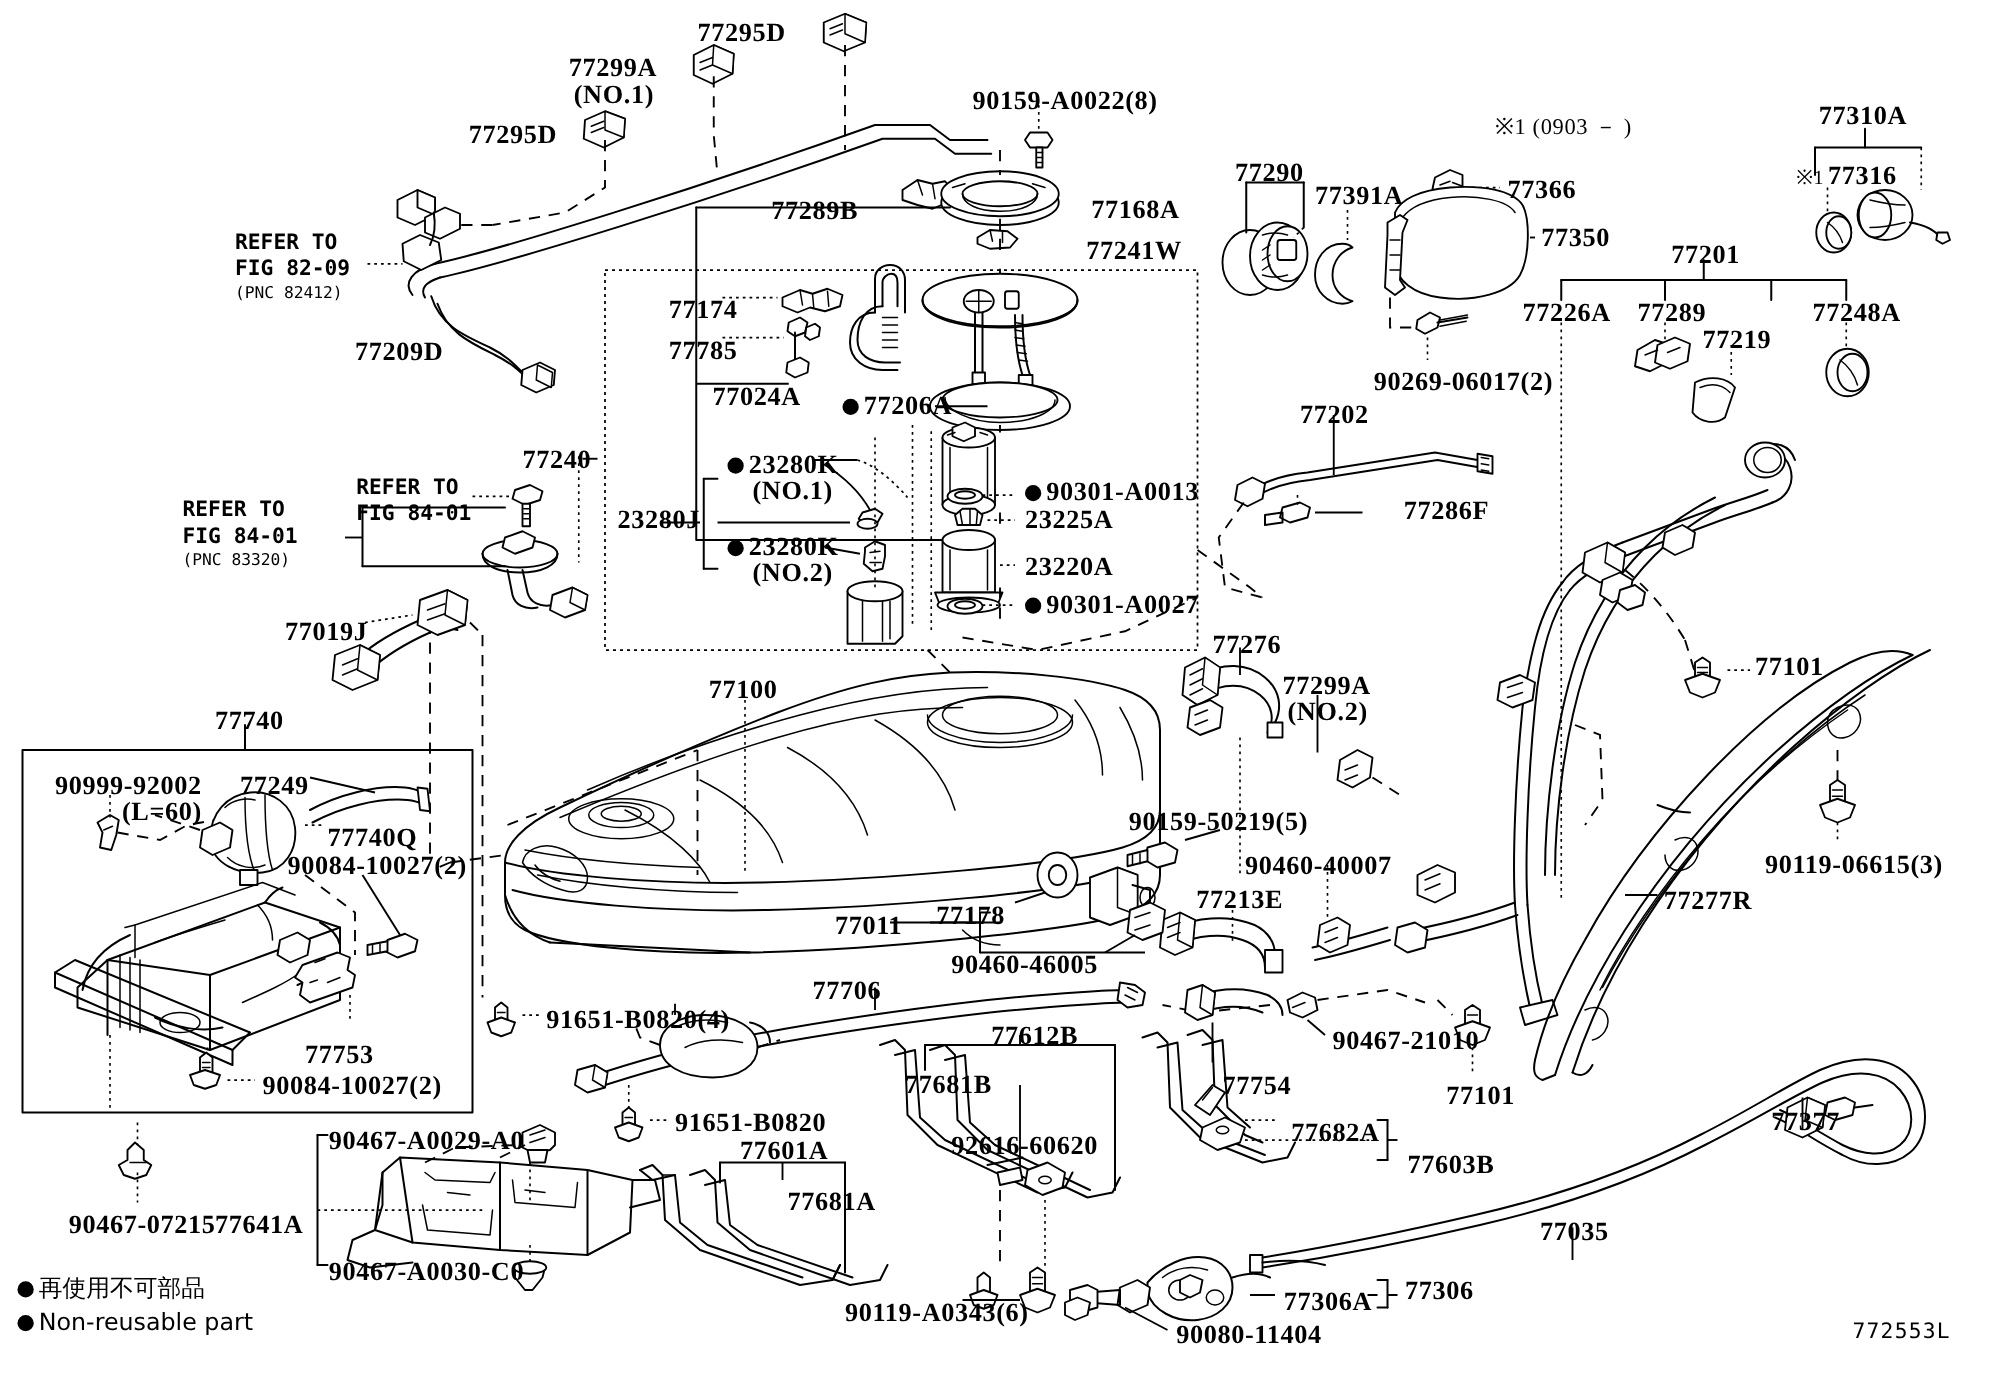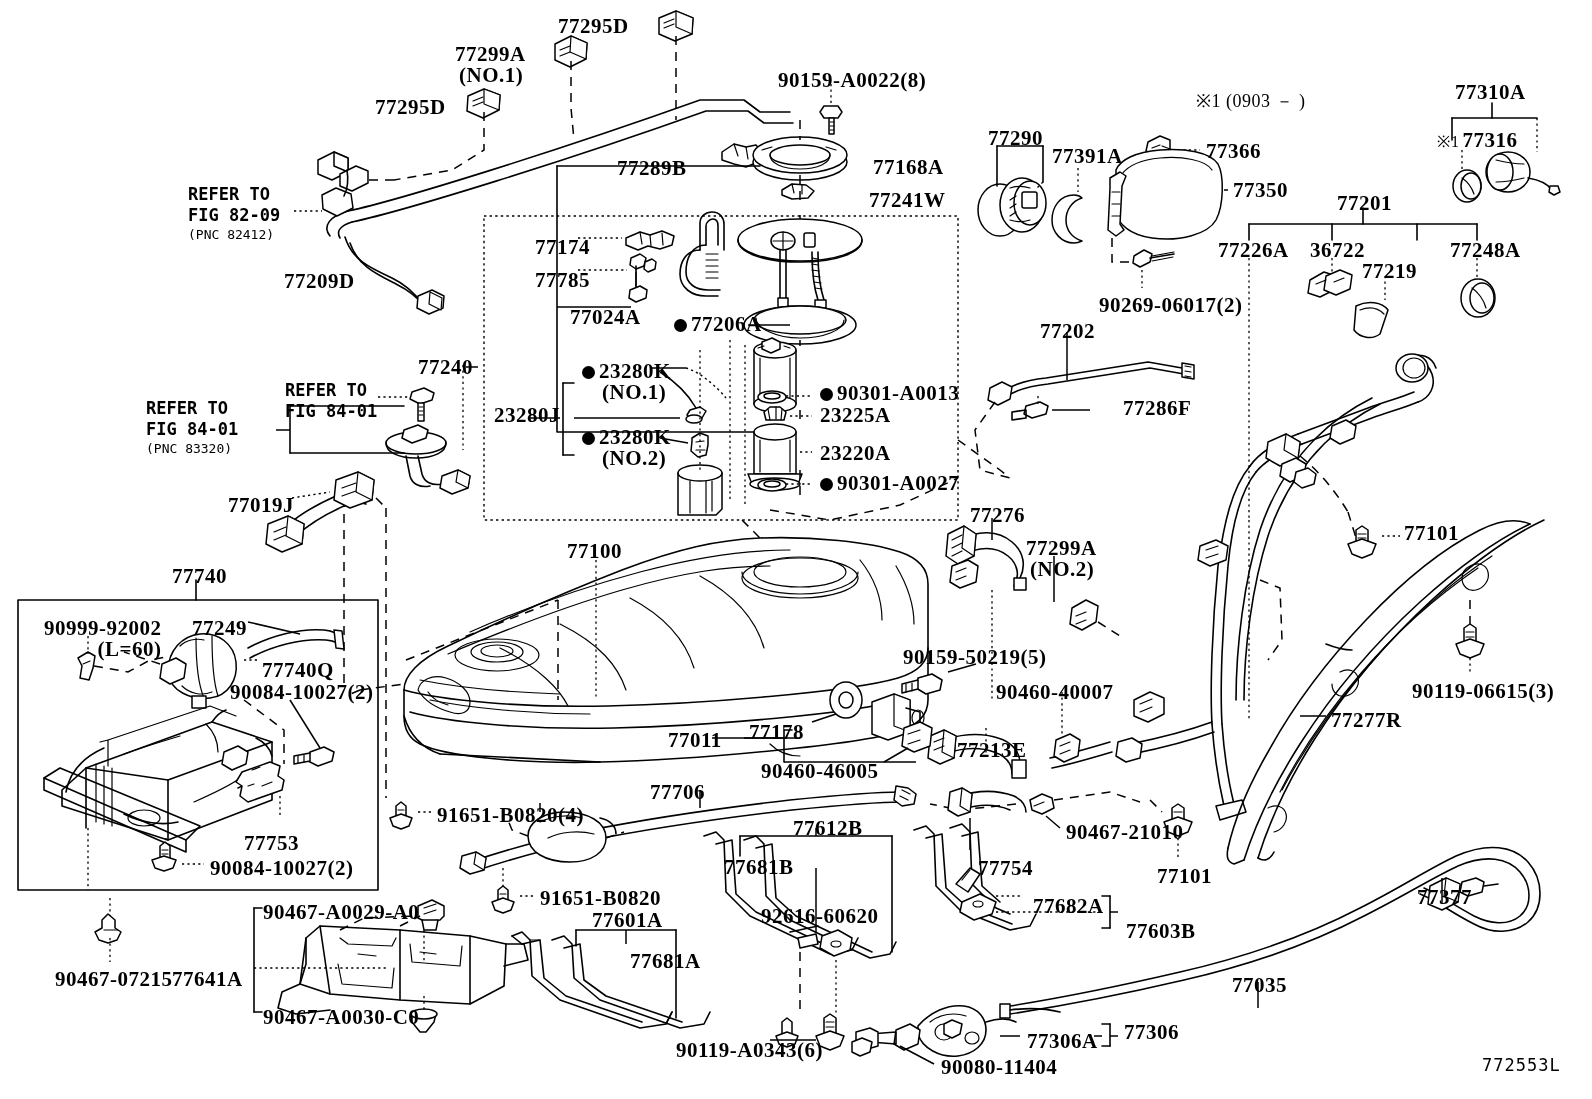--- a/index.html
+++ b/index.html
@@ -872,20 +872,28 @@
   </div>
   <div class="lbl refer" style="left:285px;top:380px;">
     <div>REFER TO</div>
     <div>FIG 84-01</div>
   </div>
 
   <div class="lbl note" style="left:1196px;top:48px;">※1 (0903 －    )</div>
 
   <div class="lbl figid" style="left:1482px;top:1057px;">772553L</div>
 
+  <div id="legend">
+    <div class="row">
+      <span class="dot"></span><span class="jp">再使用不可部品</span>
+    </div>
+    <div class="row">
+      <span class="dot"></span><span class="en">Non-reusable part</span>
+    </div>
+  </div>
 
   <div id="callout-layer">
       <div class="lbl" style="left: 558px; top: 16px;">
         <div><span>77295D</span></div>
       </div>
       <div class="lbl" style="left: 455px; top: 44px;">
         <div><span>77299A</span></div>
         <div class="sub" style="margin-left: 4px;">(NO.1)</div>
       </div>
       <div class="lbl" style="left: 778px; top: 70px;">
@@ -921,21 +929,21 @@
       <div class="lbl" style="left: 1337px; top: 193px;">
         <div><span>77201</span></div>
       </div>
       <div class="lbl" style="left: 869px; top: 190px;">
         <div><span>77241W</span></div>
       </div>
       <div class="lbl" style="left: 1218px; top: 240px;">
         <div><span>77226A</span></div>
       </div>
       <div class="lbl" style="left: 1310px; top: 240px;">
-        <div><span>36722</span></div>
+        <div><span>77289</span></div>
       </div>
       <div class="lbl" style="left: 1450px; top: 240px;">
         <div><span>77248A</span></div>
       </div>
       <div class="lbl" style="left: 1362px; top: 261px;">
         <div><span>77219</span></div>
       </div>
       <div class="lbl" style="left: 535px; top: 237px;">
         <div><span>77174</span></div>
       </div>
@@ -1020,21 +1028,21 @@
       </div>
       <div class="lbl" style="left: 230px; top: 682px;">
         <div><span>90084-10027(2)</span></div>
       </div>
       <div class="lbl" style="left: 996px; top: 682px;">
         <div><span>90460-40007</span></div>
       </div>
       <div class="lbl" style="left: 1412px; top: 681px;">
         <div><span>90119-06615(3)</span></div>
       </div>
-      <div class="lbl" style="left: 957px; top: 709px; margin-top: 31px;">
+      <div class="lbl" style="left: 957px; top: 709px;">
         <div><span>77213E</span></div>
       </div>
       <div class="lbl" style="left: 668px; top: 730px;">
         <div><span>77011</span></div>
       </div>
       <div class="lbl" style="left: 749px; top: 722px;">
         <div><span>77178</span></div>
       </div>
       <div class="lbl" style="left: 1331px; top: 710px;">
         <div><span>77277R</span></div>

